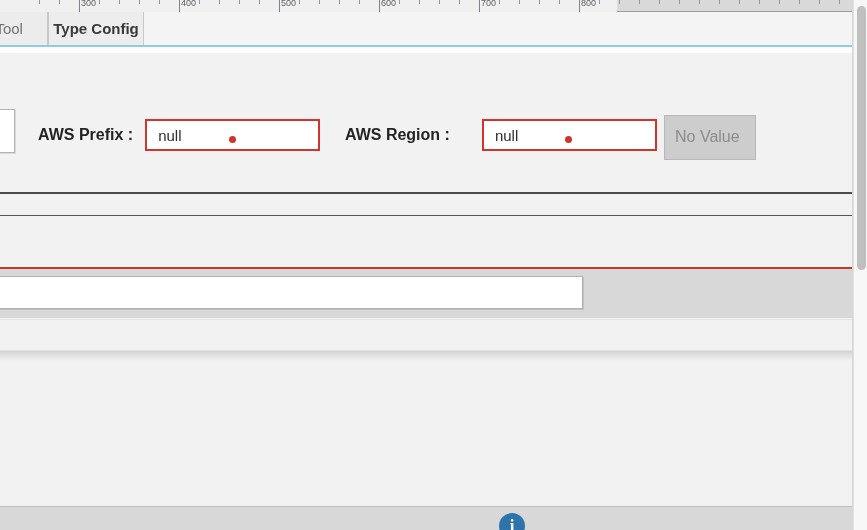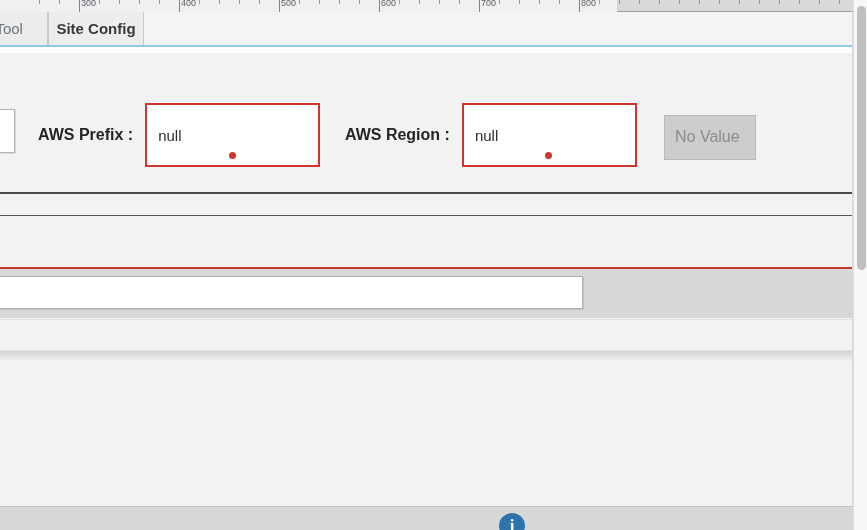--- a/index.html
+++ b/index.html
@@ -165,21 +165,21 @@
     font-weight: bold;
     color: #222426;
     white-space: nowrap;
     font-family: "Liberation Sans", sans-serif;
   }
 
   .text-input {
     box-sizing: border-box;
     background: #ffffff;
     border: 2px solid #d0342c;
-    height: 64px;
+    height: 32px;
     font-size: 15px;
     color: #2b2d2f;
     display: flex;
     align-items: center;
     padding-left: 11px;
     position: relative;
     cursor: text;
     font-family: "Liberation Sans", sans-serif;
   }
   .text-input .req-dot {
@@ -386,21 +386,21 @@
         <div class="tick-label" style="left: 561px;">800</div>
       </div>
   </div>
 
   <div class="tabbar">
     <div class="tabbar-strip" id="tabbar-strip">
         <div class="tab partial">
           <span class="tab-label">y Tool</span>
         </div>
         <div class="tab active">
-          <span class="tab-label">Site Config</span>
+          <span class="tab-label">Type Config</span>
         </div>
         <div class="tab-rest" style="width: 709px;"></div>
       </div>
   </div>
 
   <div class="panel">
 
     <div class="panel-top-band"></div>
 
     <div class="form-row">
@@ -408,21 +408,21 @@
       <div class="clipped-input"></div>
 
       <div class="field-group" style="left:38px; top:4px;">
         <span class="field-label">AWS Prefix :</span>
         <div class="text-input" style="width:175px; margin-left:12px;">
           <span>null</span>
           <span class="req-dot"></span>
         </div>
       </div>
 
-      <div class="field-group" style="left:345px; top:4px;">
+      <div class="field-group" style="left:345px; top:4px;gap:20px;">
         <span class="field-label">AWS Region :</span>
         <div class="text-input" style="width:175px; margin-left:12px;">
           <span>null</span>
           <span class="req-dot"></span>
         </div>
       </div>
 
       <div class="field-group" style="left:658px; top:6px;">
         <div class="select-disabled" style="width:92px; margin-left:6px;">
           <span>No Value</span>

